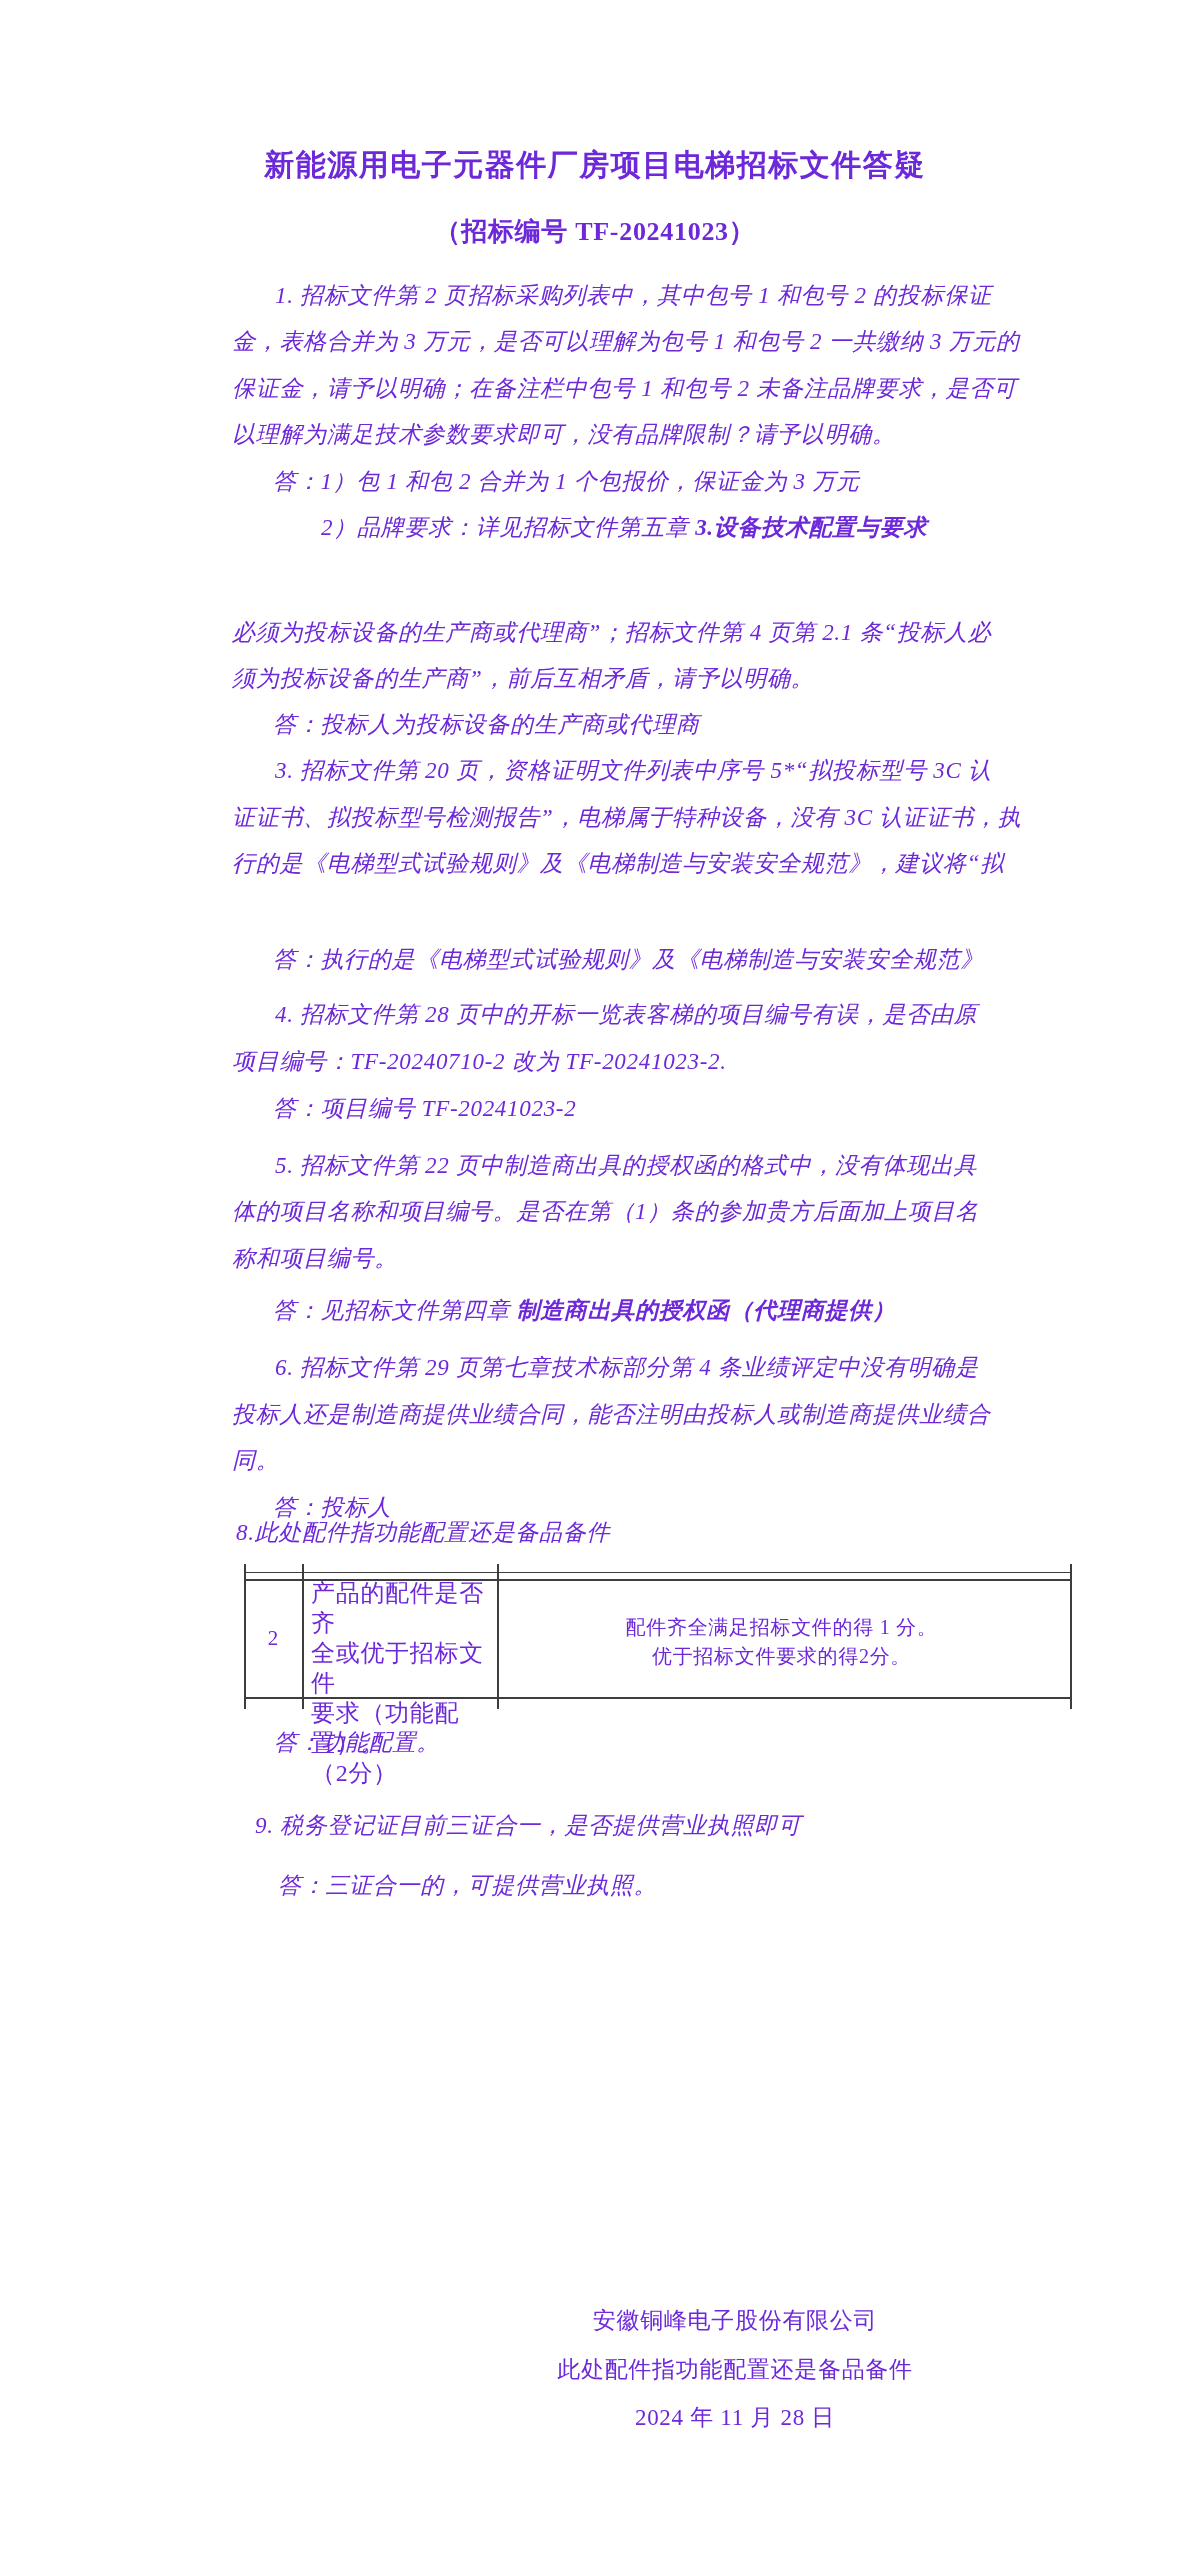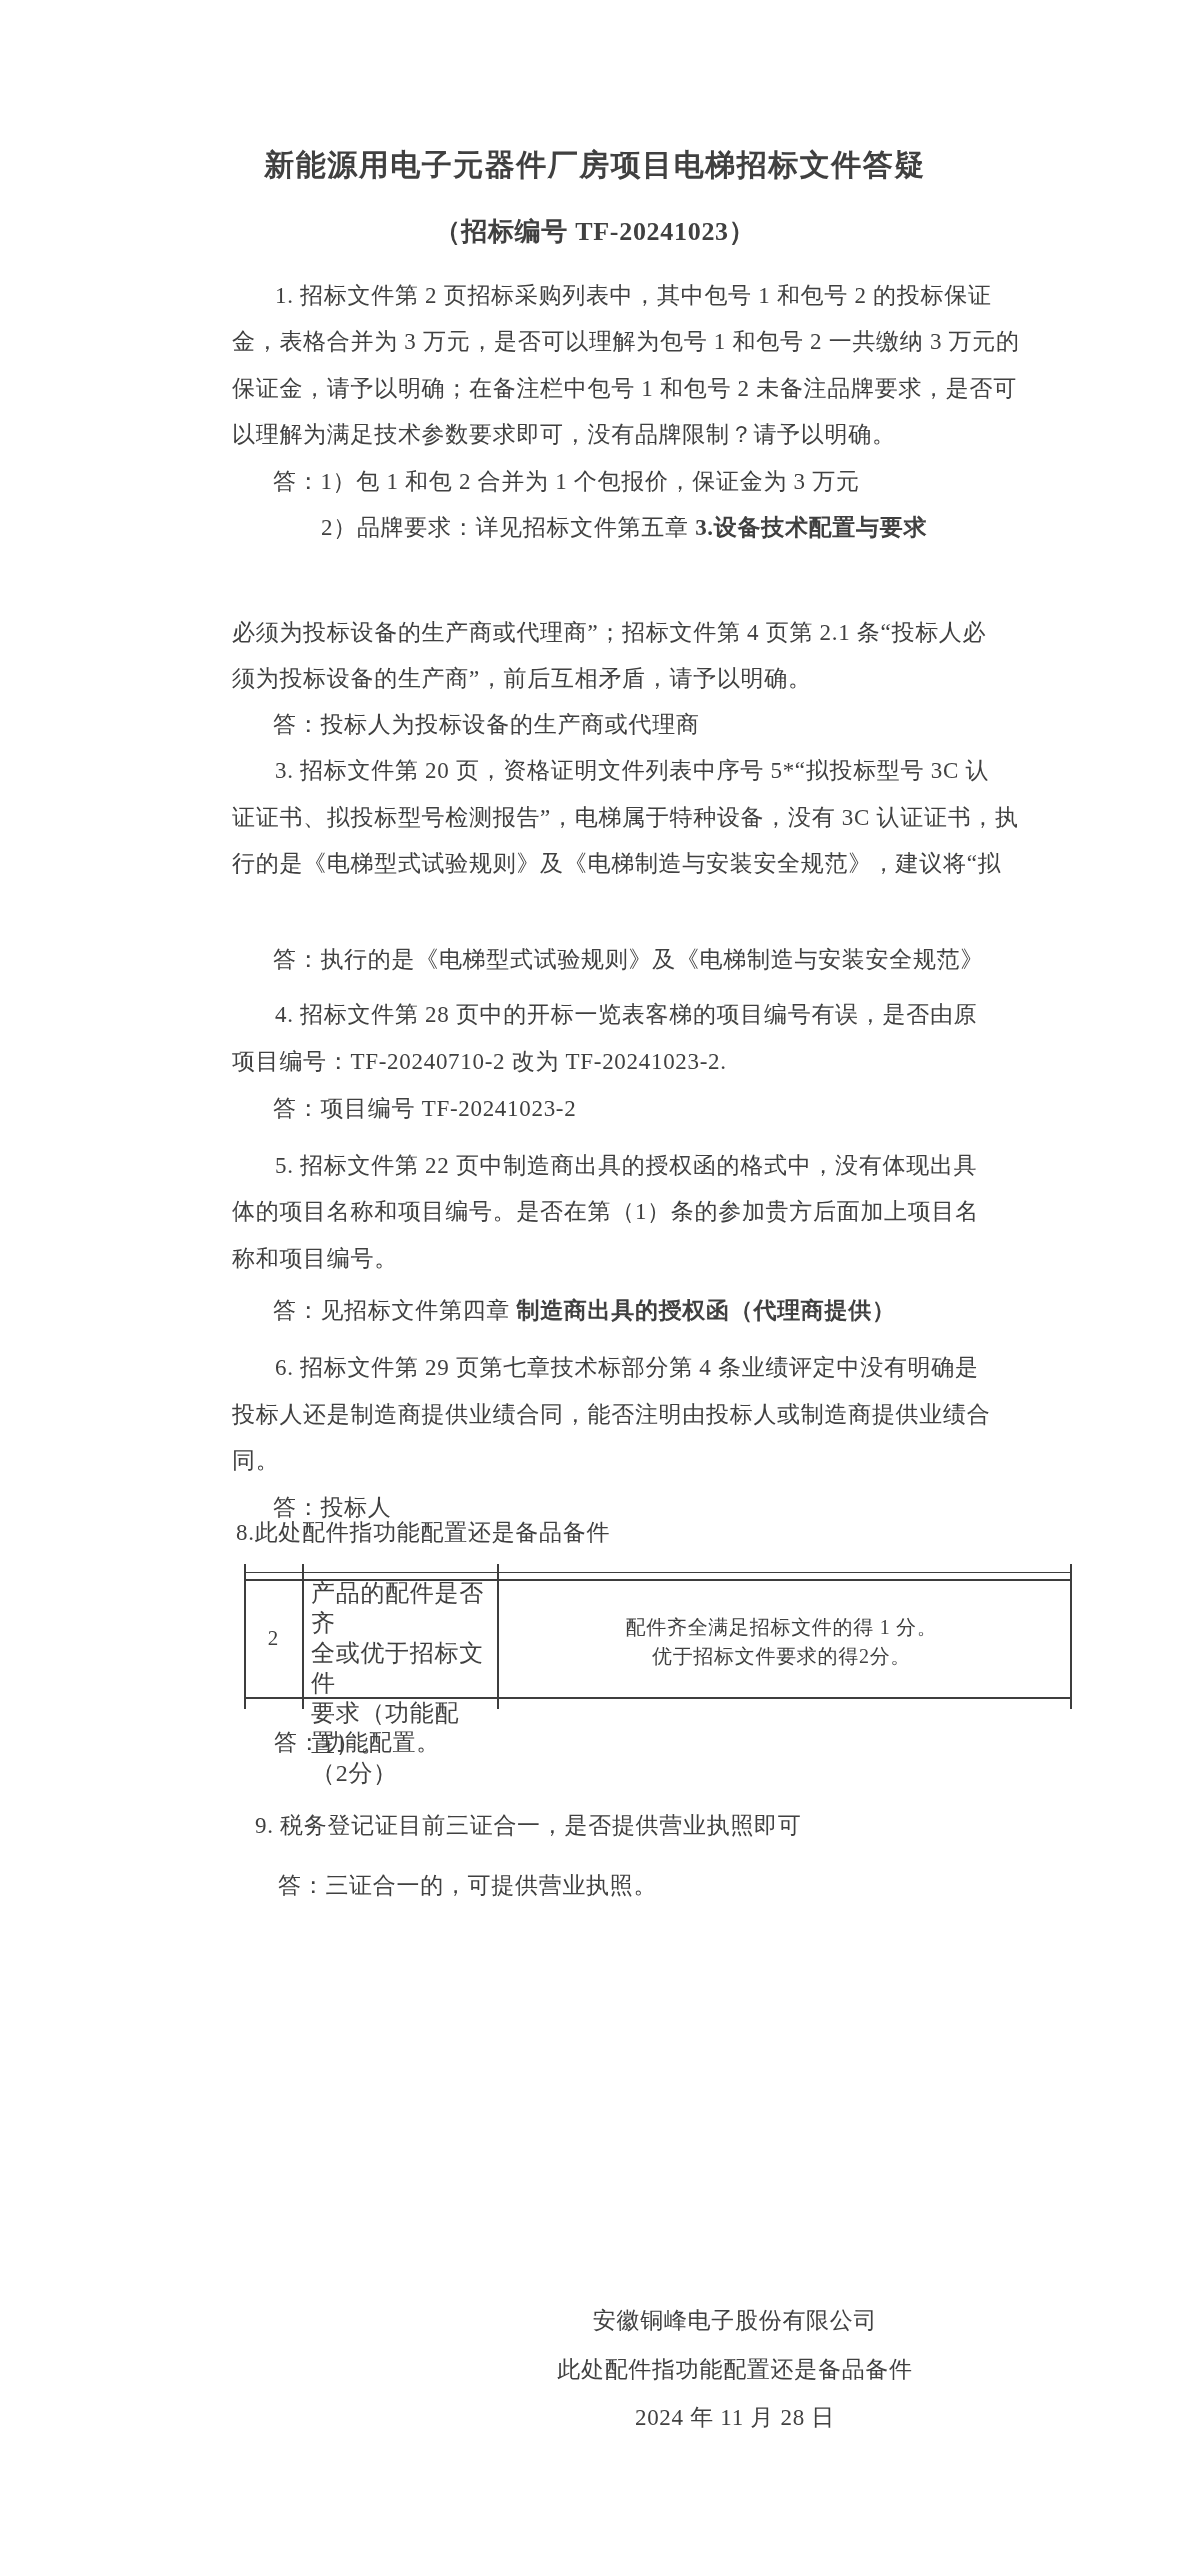--- a/index.html
+++ b/index.html
@@ -1,37 +1,38 @@
 <!DOCTYPE html>
 <html style="font-size:12px"><head>
 <meta charset="utf-8">
 <style>
   html,body { margin:0; padding:0; background:#ffffff; }
   .page {
     position:relative;
     width:1190px; height:2576px;
     background:#ffffff;
     font-family:"Liberation Serif","DejaVu Serif",serif;
-    color:#404040;
+    color:#6d28d9;
     overflow:hidden;
   }
   .doc-title {
     position:absolute; top:139px; left:0; width:1190px;
     text-align:center; font-size:30px; font-weight:bold;
     line-height:52px; letter-spacing:1.5px; white-space:nowrap;
   }
   .doc-subtitle {
     position:absolute; top:206px; left:0; width:1190px;
     text-align:center; font-size:26px; font-weight:bold;
     line-height:52px; letter-spacing:0.7px; white-space:nowrap;
   }
   .line {
     position:absolute; white-space:nowrap;
     font-size:23px; line-height:46px; height:46px;
     letter-spacing:0.7px;
+    font-style:italic;
   }
   .bold { font-weight:bold; }
   
   .score-table { position:absolute; left:244px; top:1564px; width:827px; height:145px; }
   .vline { position:absolute; top:0; bottom:0; width:1.5px; background:#3d3d3d; }
   .hline { position:absolute; left:0; width:827px; background:#3d3d3d; }
   .hline.thin  { height:1.5px; }
   .hline.thick { height:2.2px; }
   .tcell-no {
     position:absolute; left:0; top:15px; width:58px; height:118px;

